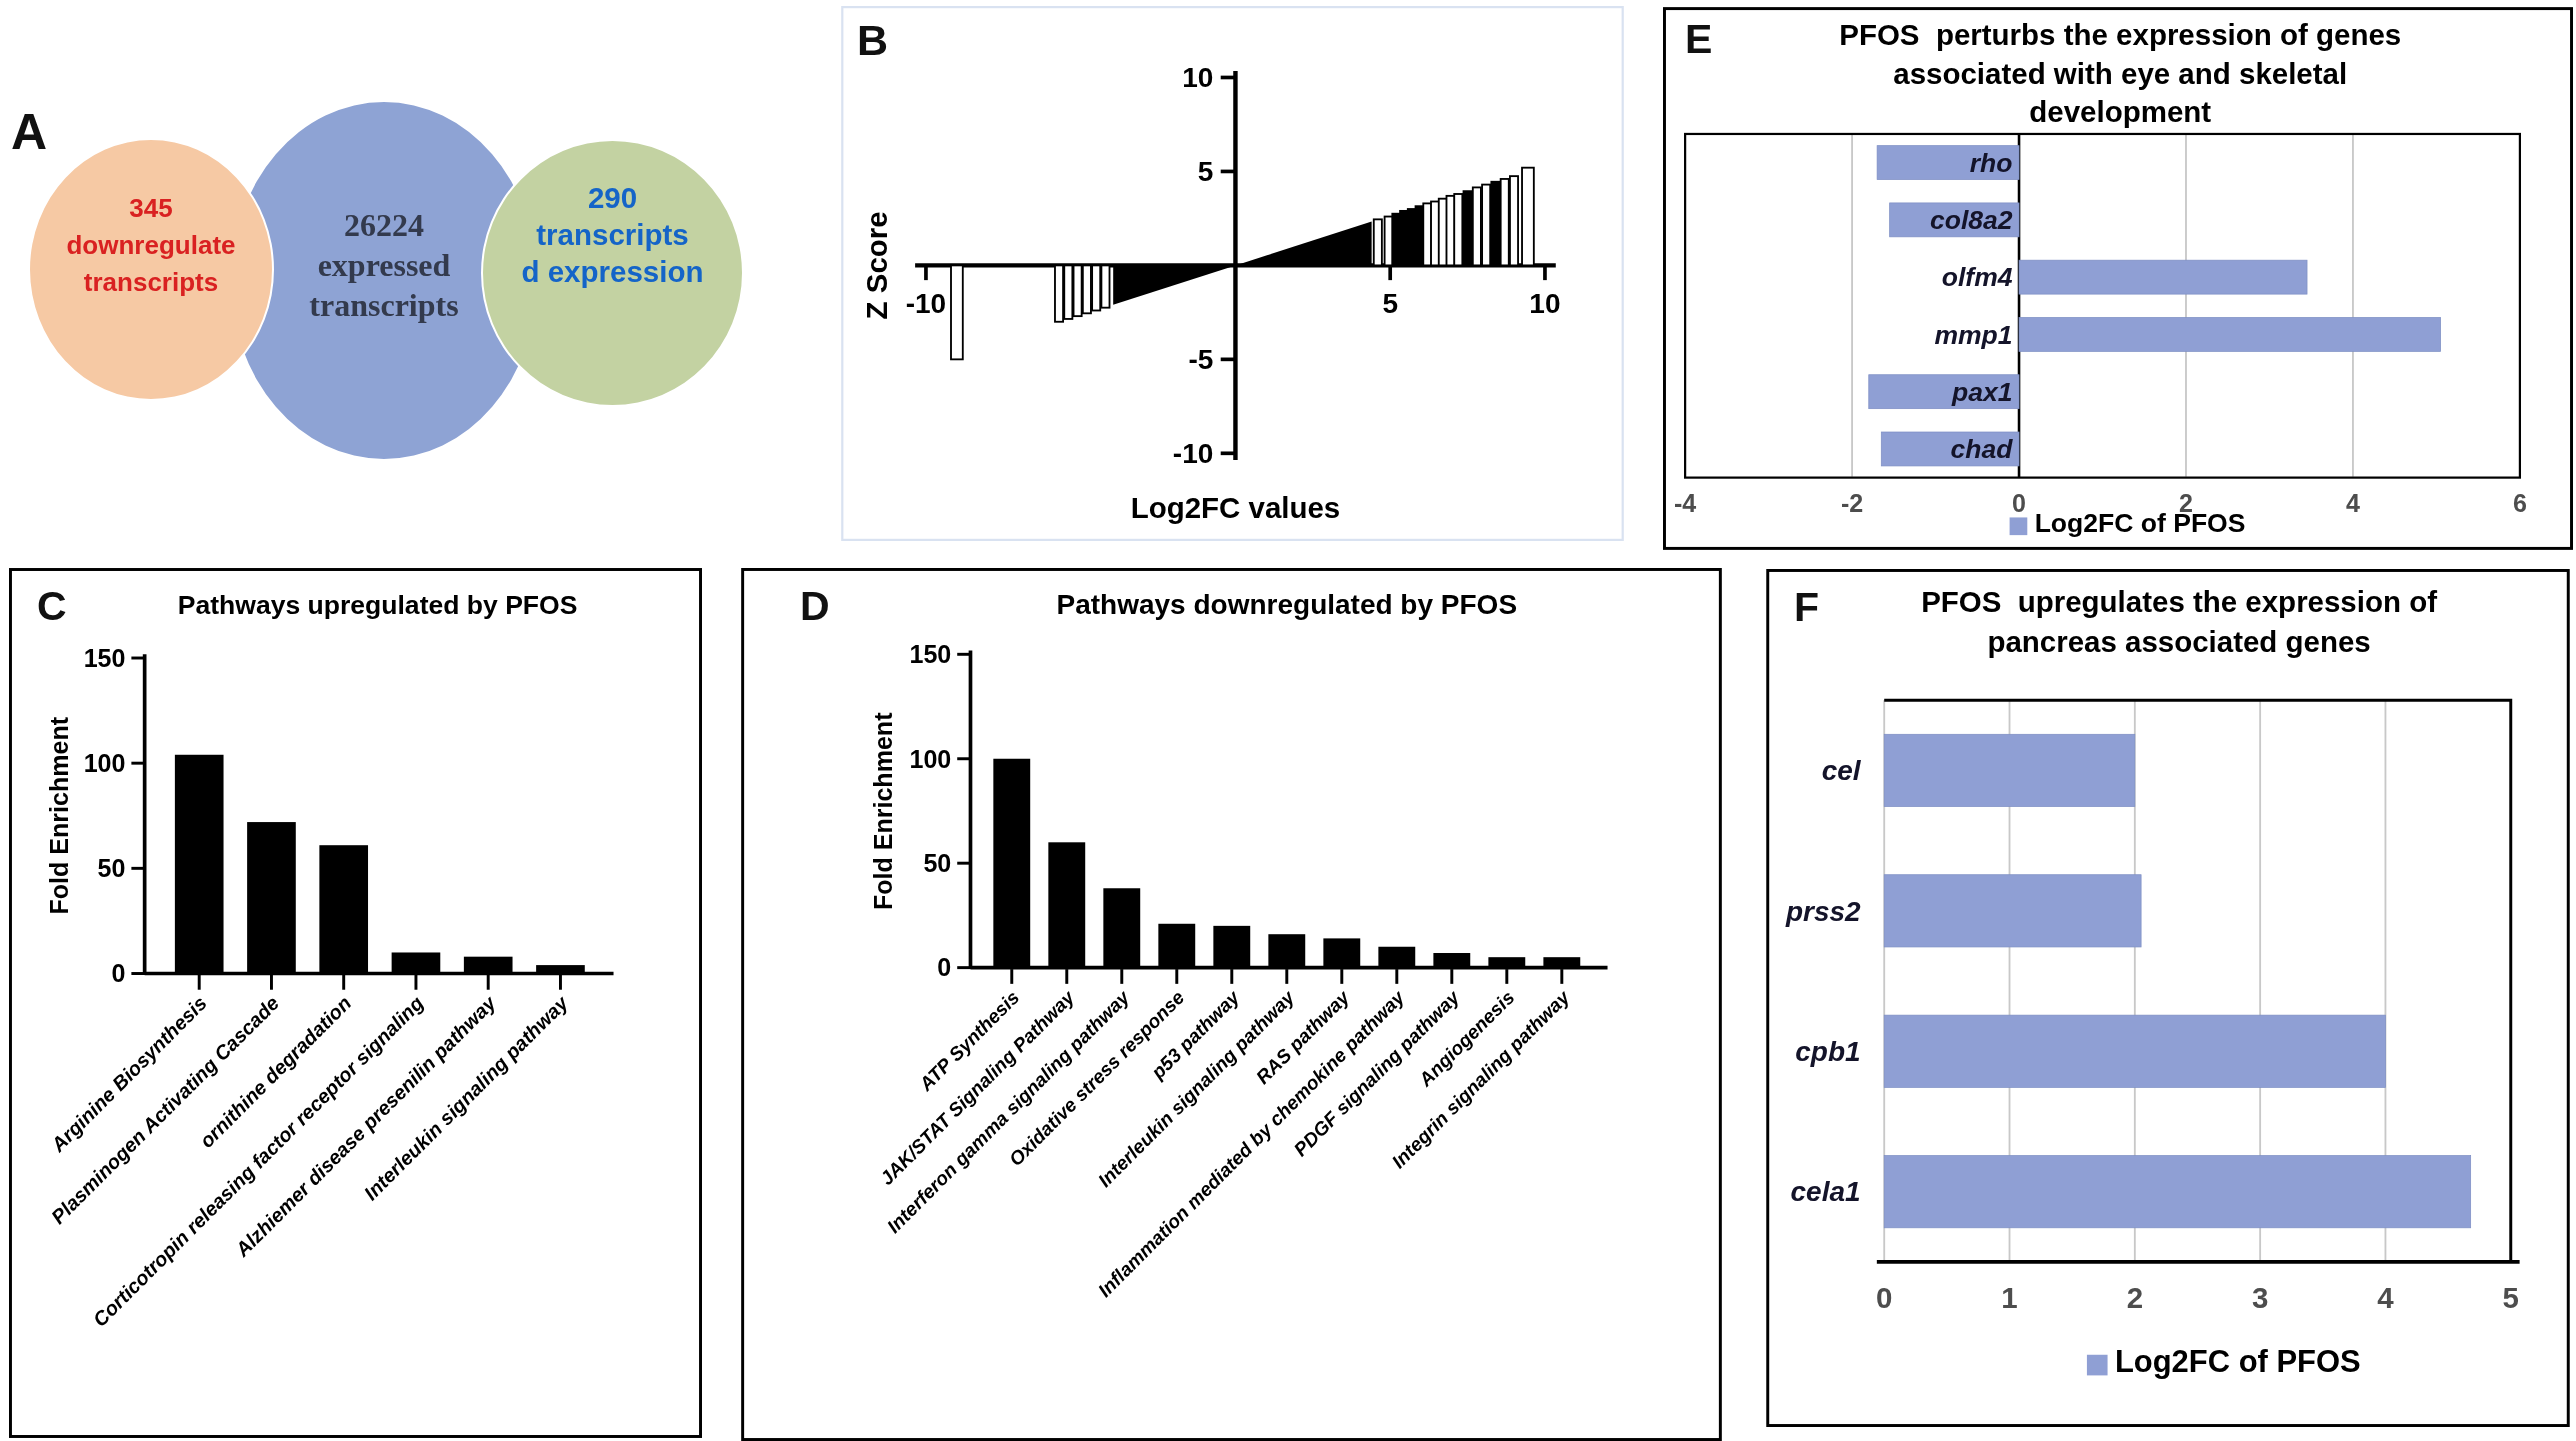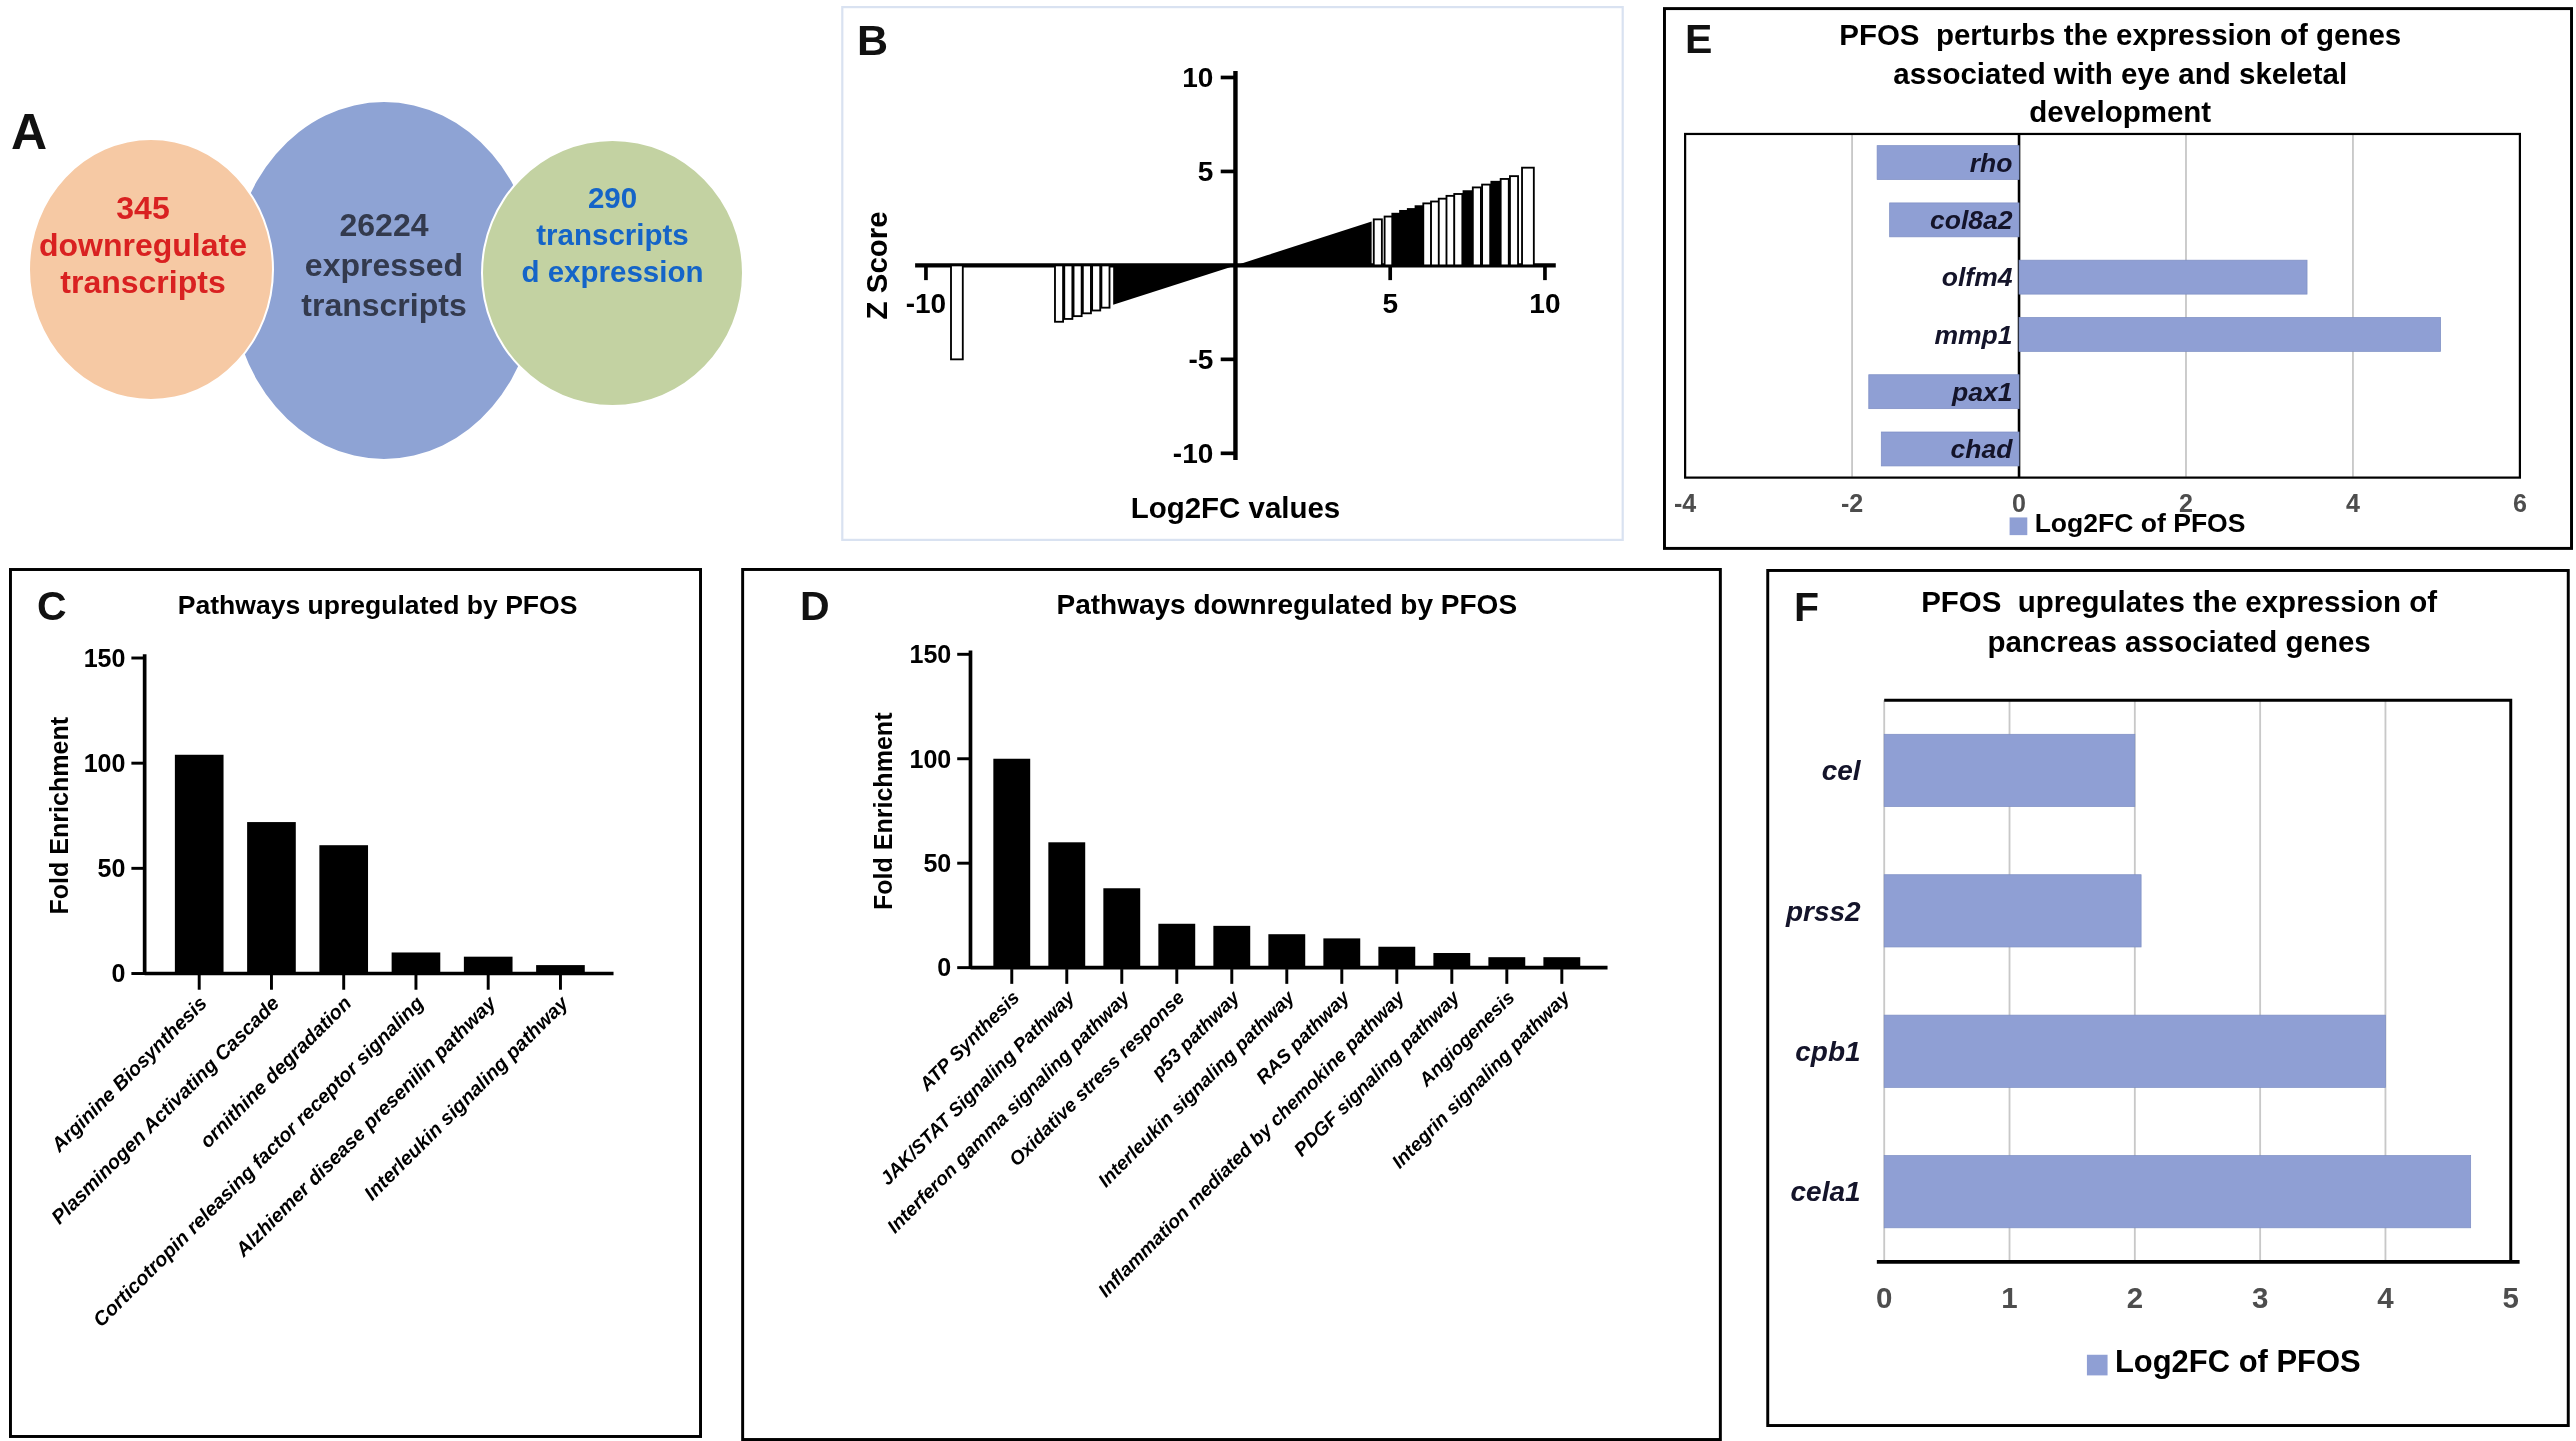--- a/index.html
+++ b/index.html
@@ -24,26 +24,26 @@
   <div class="panel-letter" style="left:37px;top:583px;font-size:41px;">C</div>
   <div class="panel-letter" style="left:800px;top:583px;font-size:41px;">D</div>
   <div class="panel-letter" style="left:1685px;top:16px;font-size:41px;">E</div>
   <div class="panel-letter" style="left:1794px;top:584px;font-size:41px;">F</div>
 
   <div>
     <div class="ell" id="ell-expressed" style="left: 229px; top: 100px; width: 310px; height: 361px; background: rgb(142, 163, 212);"></div>
     <div class="ell" id="ell-upregulated" style="left: 28px; top: 138px; width: 246px; height: 263px; background: rgb(246, 201, 164);"></div>
     <div class="ell" id="ell-downregulated" style="left: 481px; top: 139px; width: 263px; height: 268px; background: rgb(195, 210, 162);"></div>
 
-    <div class="vtext" id="txt-upregulated" style="left: 20px; top: 190px; width: 246px; font-size: 32px; line-height: 37px; color: rgb(217, 33, 33);">
+    <div class="vtext" id="txt-upregulated" style="left: 28px; top: 190px; width: 246px; font-size: 26px; line-height: 37px; color: rgb(217, 33, 33);">
       <div>345</div>
       <div>downregulate</div>
       <div>transcripts</div>
     </div>
-    <div class="vtext" id="txt-expressed" style="left: 229px; top: 205px; width: 310px; font-size: 32px; line-height: 40px; color: rgb(51, 58, 77);">
+    <div class="vtext" id="txt-expressed" style="left: 229px; top: 205px; width: 310px; font-size: 32px; line-height: 40px; color: rgb(51, 58, 77); font-family: Liberation Serif, serif;">
       <div>26224</div>
       <div>expressed</div>
       <div>transcripts</div>
     </div>
     <div class="vtext" id="txt-downregulated" style="left: 481px; top: 179px; width: 263px; font-size: 29.5px; line-height: 37px; color: rgb(20, 100, 200);">
       <div>290</div>
       <div>transcripts</div>
       <div>d expression</div>
     </div>
   </div>

